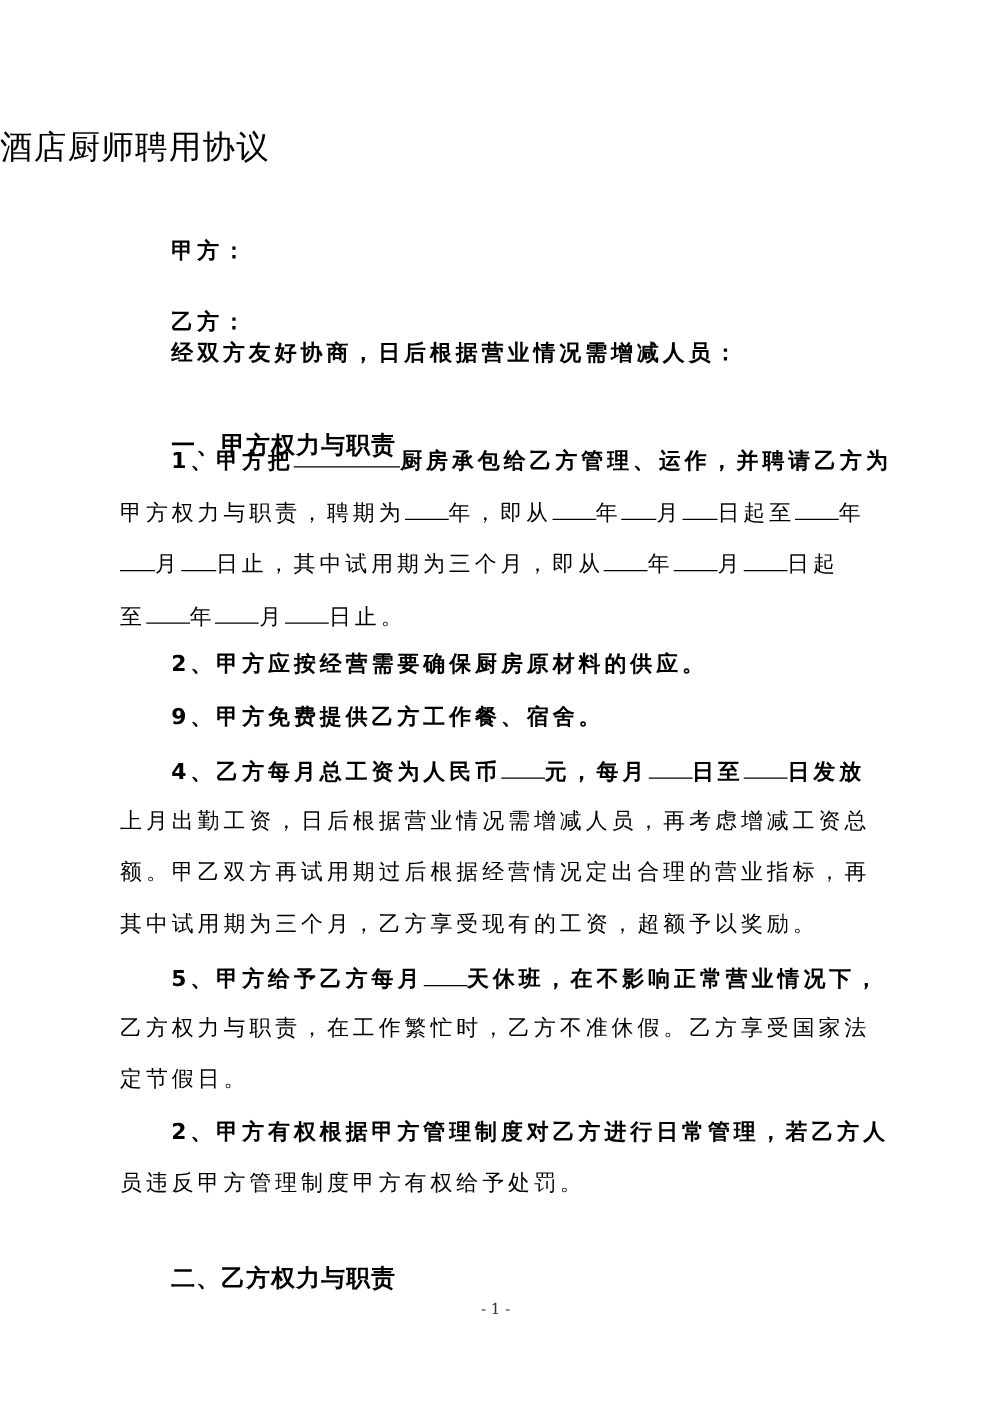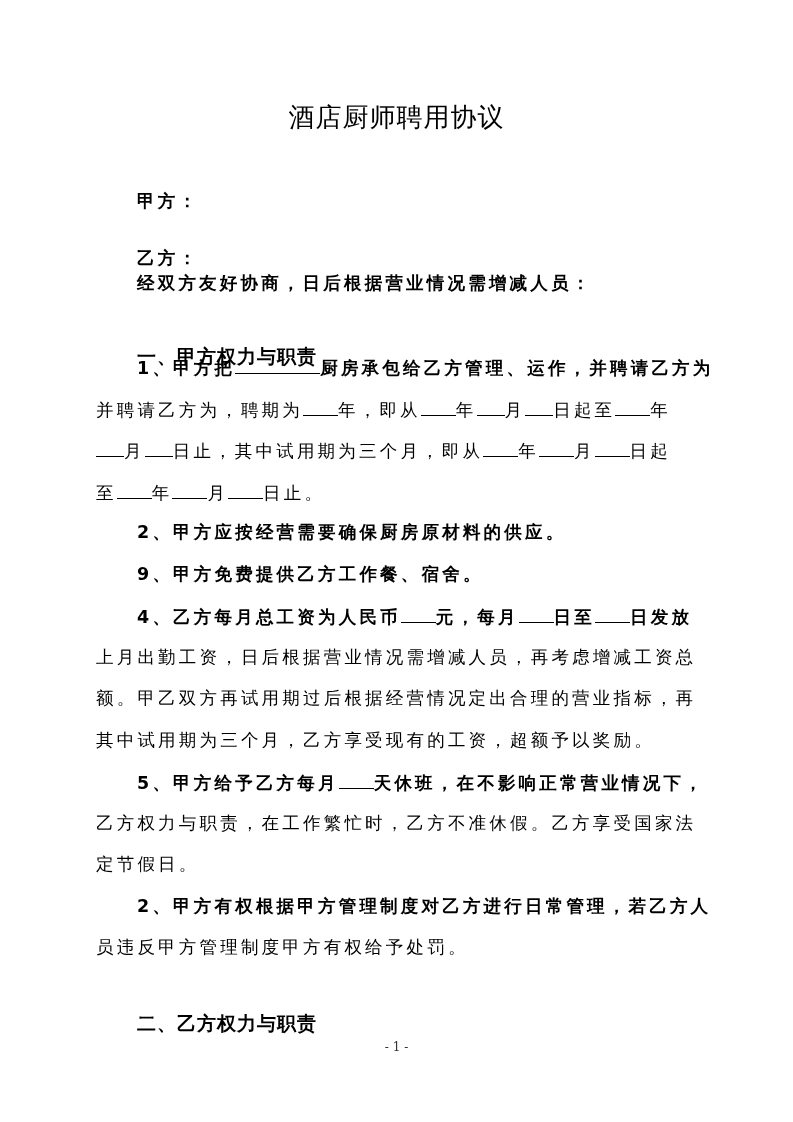--- a/index.html
+++ b/index.html
@@ -1,18 +1,18 @@
 <!DOCTYPE html>
 <html><head>
 <meta charset="utf-8">
 <style>
   html, body { margin:0; padding:0; background:#fff; }
   body { width:793px; height:1122px; position:relative; overflow:hidden;
          font-family:"DejaVu Sans", sans-serif; color:#000; }
-  .title { position:absolute; top:100px; left:0; width:793px; text-align:center;
+  .title { position:absolute; top:100px; left:0; width:793px; text-align:left;
            font-size:26px; letter-spacing:1px; }
   .line { position:absolute; left:96px; width:625px; font-size:17.5px;
           white-space:nowrap; letter-spacing:3.2px; line-height:22px; }
   .indent { left:137px; width:584px;font-weight:bold; }
   .head { font-weight:bold; letter-spacing:1px; font-size:19px;margin-top:32px; }
   .blank { display:inline-block; border-bottom:1.5px solid #000; height:18px; vertical-align:baseline; }
   .footer { position:absolute; top:1040px; left:0; width:793px; text-align:center;
             font-family:"DejaVu Serif", serif; font-size:12px; color:#333; }
 </style>
 </head>
@@ -22,21 +22,21 @@
 
 <div class="line indent" style="top:190px">甲方：</div>
 <div class="line indent" style="top:247px">乙方：</div>
 <div class="line indent" style="top:272px">经双方友好协商，日后根据营业情况需增减人员：</div>
 <div class="line indent head" style="top:313px">一、甲方权力与职责</div>
 
 <div class="line indent" style="top:355px">
   <span>1、甲方把</span><span class="blank" style="width:85px"></span><span>厨房承包给乙方管理、运作，并聘请乙方为</span>
 </div>
 <div class="line" style="top:397px">
-  <span>并聘请乙方为，聘期为</span><span class="blank" style="width:35px"></span><span>年，即从</span><span class="blank" style="width:35px"></span><span>年</span><span class="blank" style="width:28px"></span><span>月</span><span class="blank" style="width:28px"></span><span>日起至</span><span class="blank" style="width:35px"></span><span>年</span>
+  <span>甲方权力与职责，聘期为</span><span class="blank" style="width:35px"></span><span>年，即从</span><span class="blank" style="width:35px"></span><span>年</span><span class="blank" style="width:28px"></span><span>月</span><span class="blank" style="width:28px"></span><span>日起至</span><span class="blank" style="width:35px"></span><span>年</span>
 </div>
 <div class="line" style="top:438px">
   <span class="blank" style="width:28px"></span><span>月</span><span class="blank" style="width:28px"></span><span>日止，其中试用期为三个月，即从</span><span class="blank" style="width:35px"></span><span>年</span><span class="blank" style="width:35px"></span><span>月</span><span class="blank" style="width:35px"></span><span>日起</span>
 </div>
 <div class="line" style="top:480px">
   <span>至</span><span class="blank" style="width:35px"></span><span>年</span><span class="blank" style="width:35px"></span><span>月</span><span class="blank" style="width:35px"></span><span>日止。</span>
 </div>
 
 <div class="line indent" style="top:521px">2、甲方应按经营需要确保厨房原材料的供应。</div>
 <div class="line indent" style="top:563px">9、甲方免费提供乙方工作餐、宿舍。</div>

